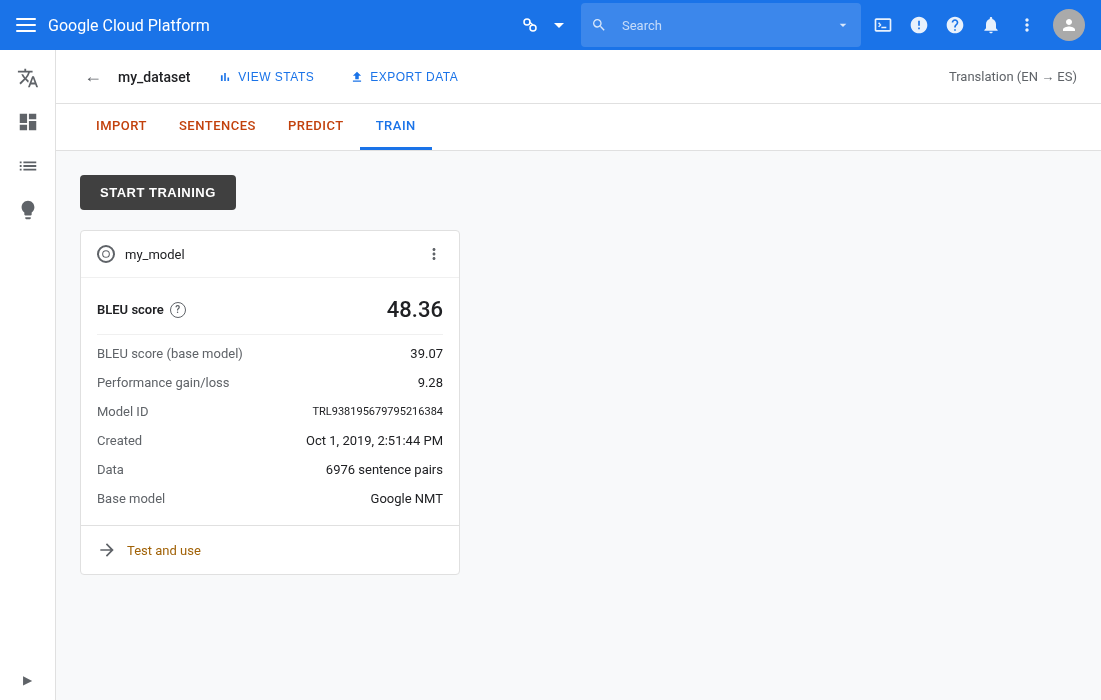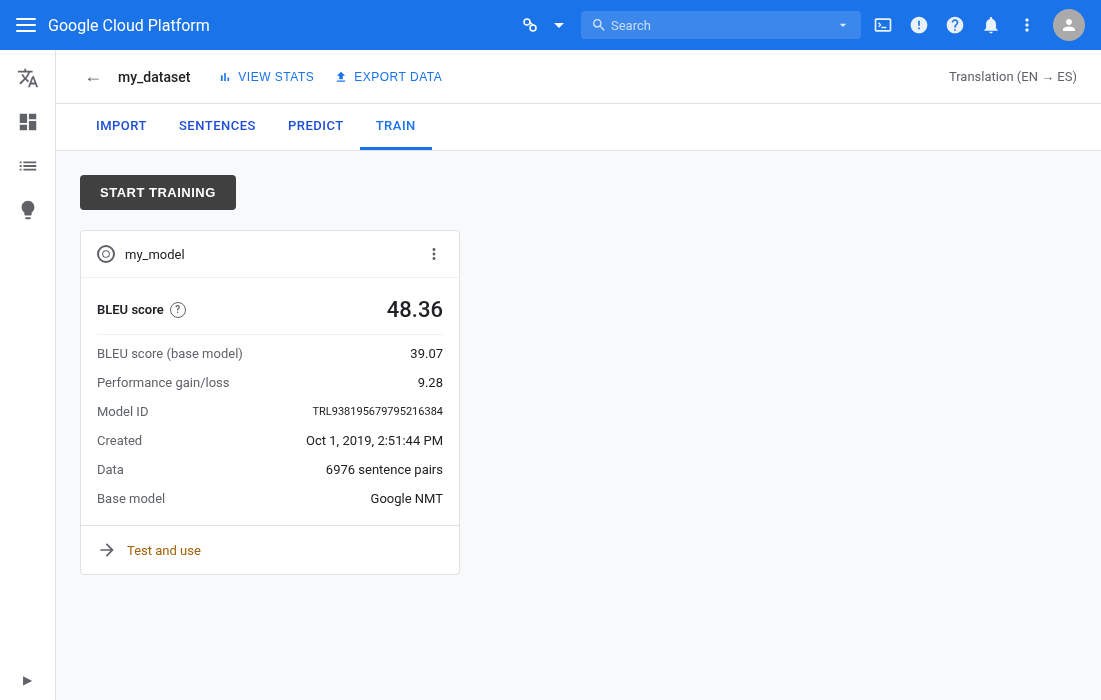--- a/index.html
+++ b/index.html
@@ -22,26 +22,26 @@
       flex: 1;
     }
     .top-bar-icons {
       display: flex;
       align-items: center;
       gap: 16px;
     }
     .search-bar {
       background: rgba(255,255,255,0.15);
       border-radius: 4px;
-      height: 28px;
+      height: 44px;
       width: 280px;
       display: flex;
       align-items: center;
       padding: 0 10px;
-      gap: 4px;
+      gap: 15px;
       color: rgba(255,255,255,0.8);
       font-size: 13px;
     }
     .hamburger-icon, .dots-icon {
       width: 20px;
       height: 20px;
       display: flex;
       flex-direction: column;
       justify-content: center;
       gap: 4px;
@@ -139,21 +139,21 @@
       display: flex;
       align-items: center;
     }
     .dataset-title {
       font-size: 14px;
       font-weight: 500;
       color: #202124;
     }
     .header-actions {
       display: flex;
-      gap: 20px;
+      gap: 36px;
       margin-left: 16px;
     }
     .header-action-btn {
       background: none;
       border: none;
       cursor: pointer;
       color: #1a73e8;
       font-size: 12px;
       font-weight: 500;
       display: flex;
@@ -172,21 +172,21 @@
     .tabs {
       background: white;
       display: flex;
       padding: 0 24px;
       border-bottom: 1px solid #e0e0e0;
     }
     .tab {
       padding: 14px 16px;
       font-size: 13px;
       font-weight: 500;
-      color: #1d4ed8;
+      color: #c2410c;
       cursor: pointer;
       text-transform: uppercase;
       letter-spacing: 0.5px;
       border-bottom: 3px solid transparent;
       text-decoration: none;
     }
     .tab.active {
       color: #1a73e8;
       border-bottom: 3px solid #1a73e8;
     }

